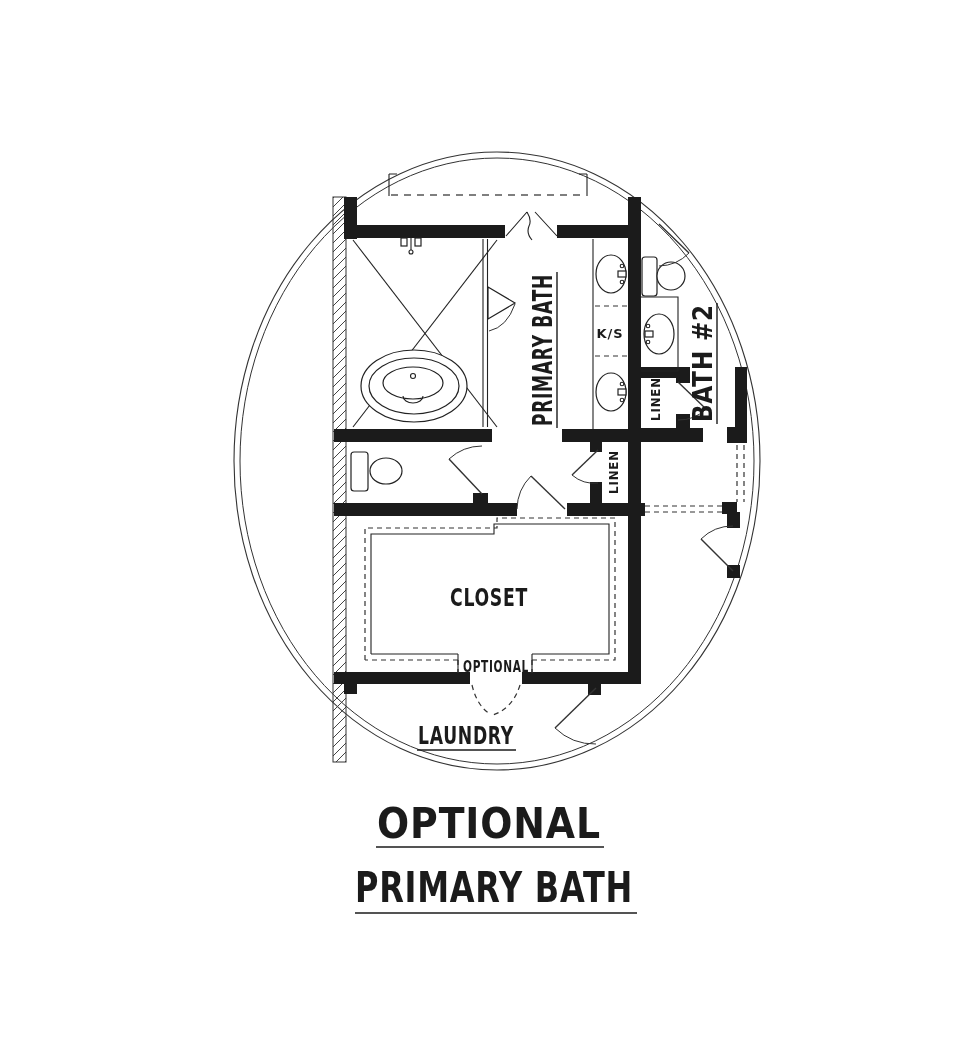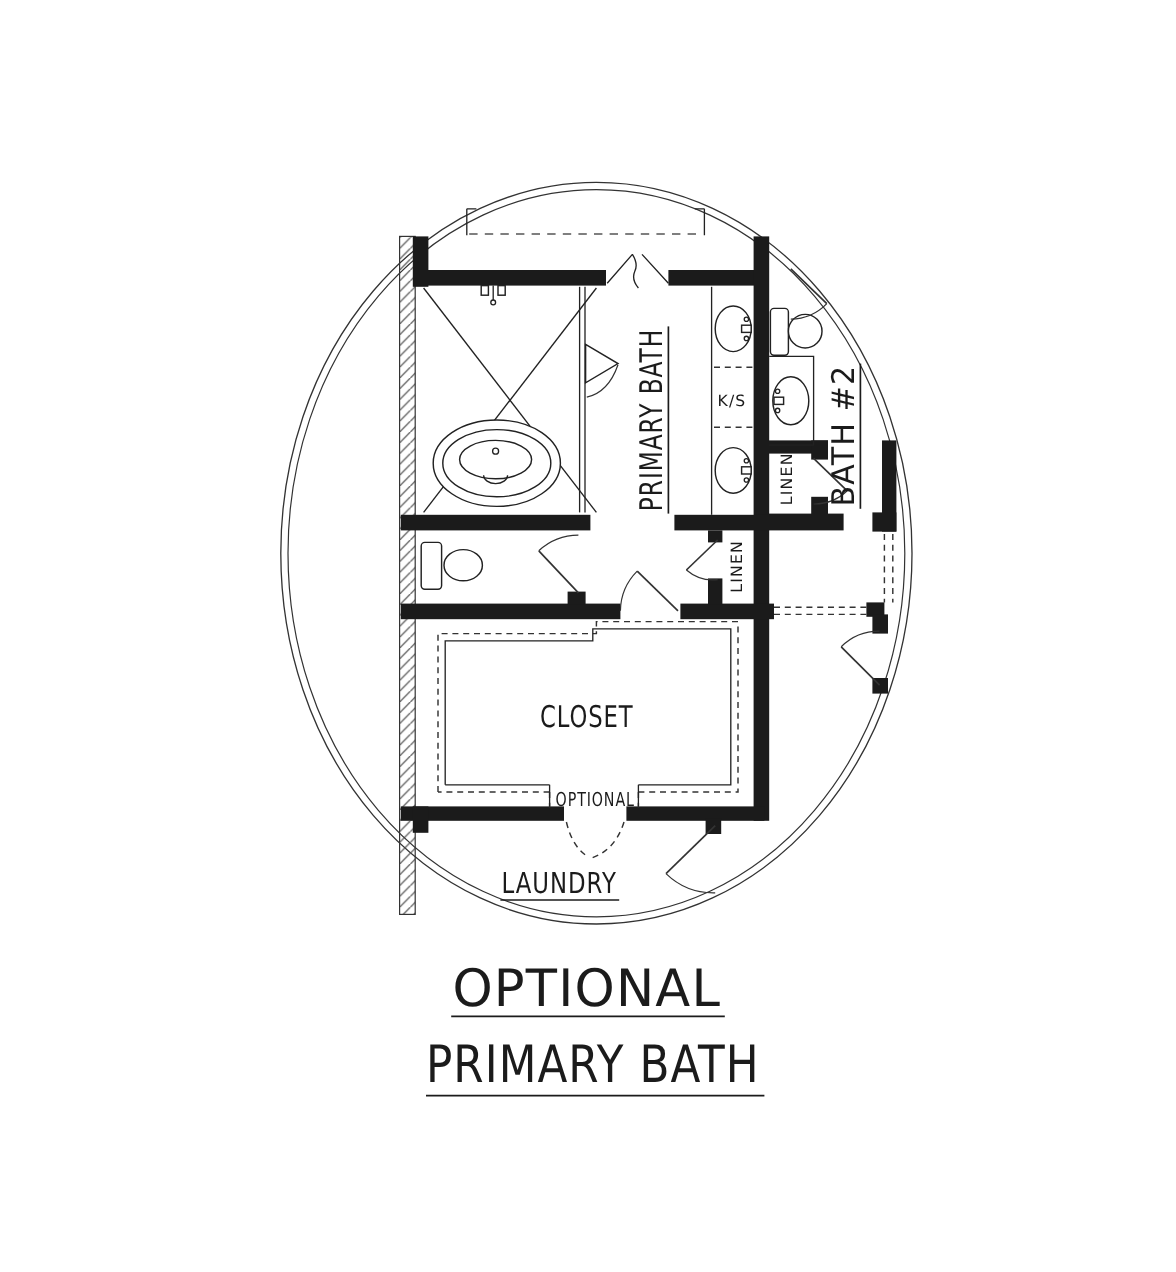--- a/index.html
+++ b/index.html
@@ -1,17 +1,17 @@
 <!DOCTYPE html>
 <html><head>
 <meta charset="utf-8">
 <style>
   html,body{margin:0;padding:0;background:#ffffff;}
   .page{position:relative;width:980px;height:1060px;background:#ffffff;overflow:hidden;
-        font-family:"DejaVu Sans","Liberation Sans",sans-serif;}
+        font-family:"DejaVu Sans","Liberation Sans",sans-serif;font-weight:bold;}
   svg{position:absolute;left:0;top:0;}
   svg text{fill:#1b1b1b;}
   .wall{fill:#1b1b1b;stroke:none;}
   .thin{stroke:#222;stroke-width:1.1;fill:none;}
   .dash{stroke:#555;stroke-width:1.4;fill:none;stroke-dasharray:7 6;}
   .dash2{stroke:#333;stroke-width:1.2;fill:none;stroke-dasharray:5 4;}
   .arc{stroke:#333;stroke-width:1;fill:none;}
   .leaf{stroke:#333;stroke-width:1.4;fill:none;}
   .fix{stroke:#222;stroke-width:1.2;fill:#fff;}
   .lbl{font-family:"DejaVu Sans","Liberation Sans",sans-serif;letter-spacing:1px;}

